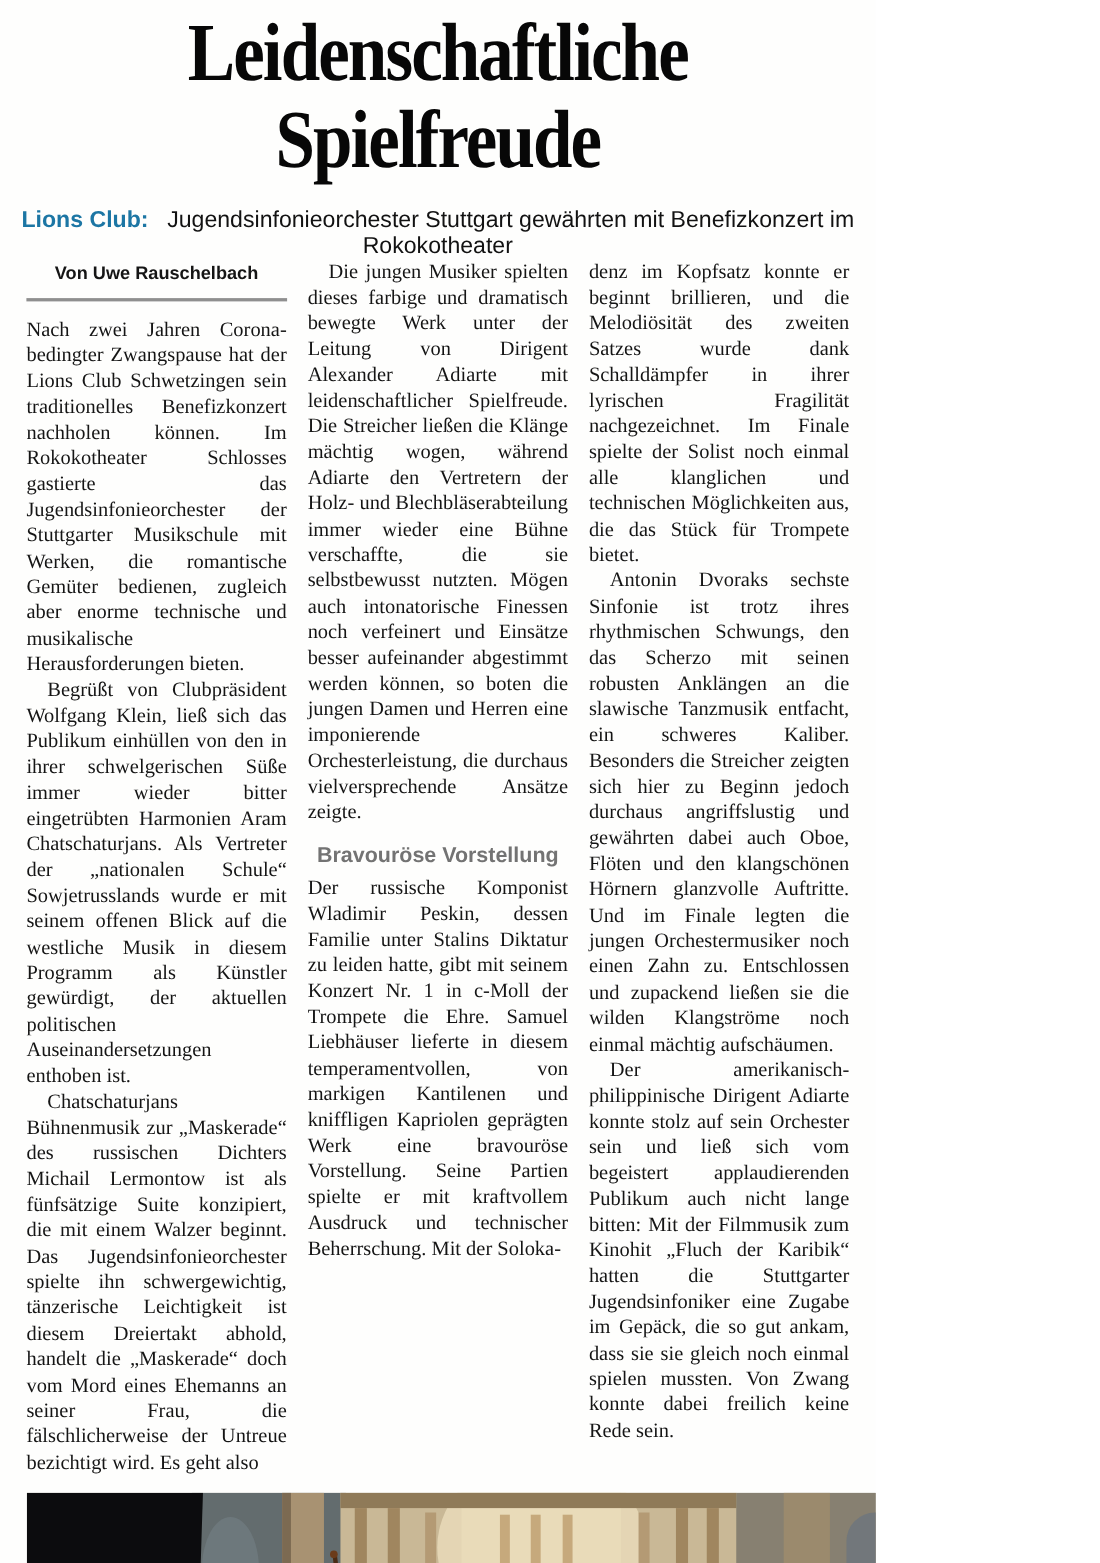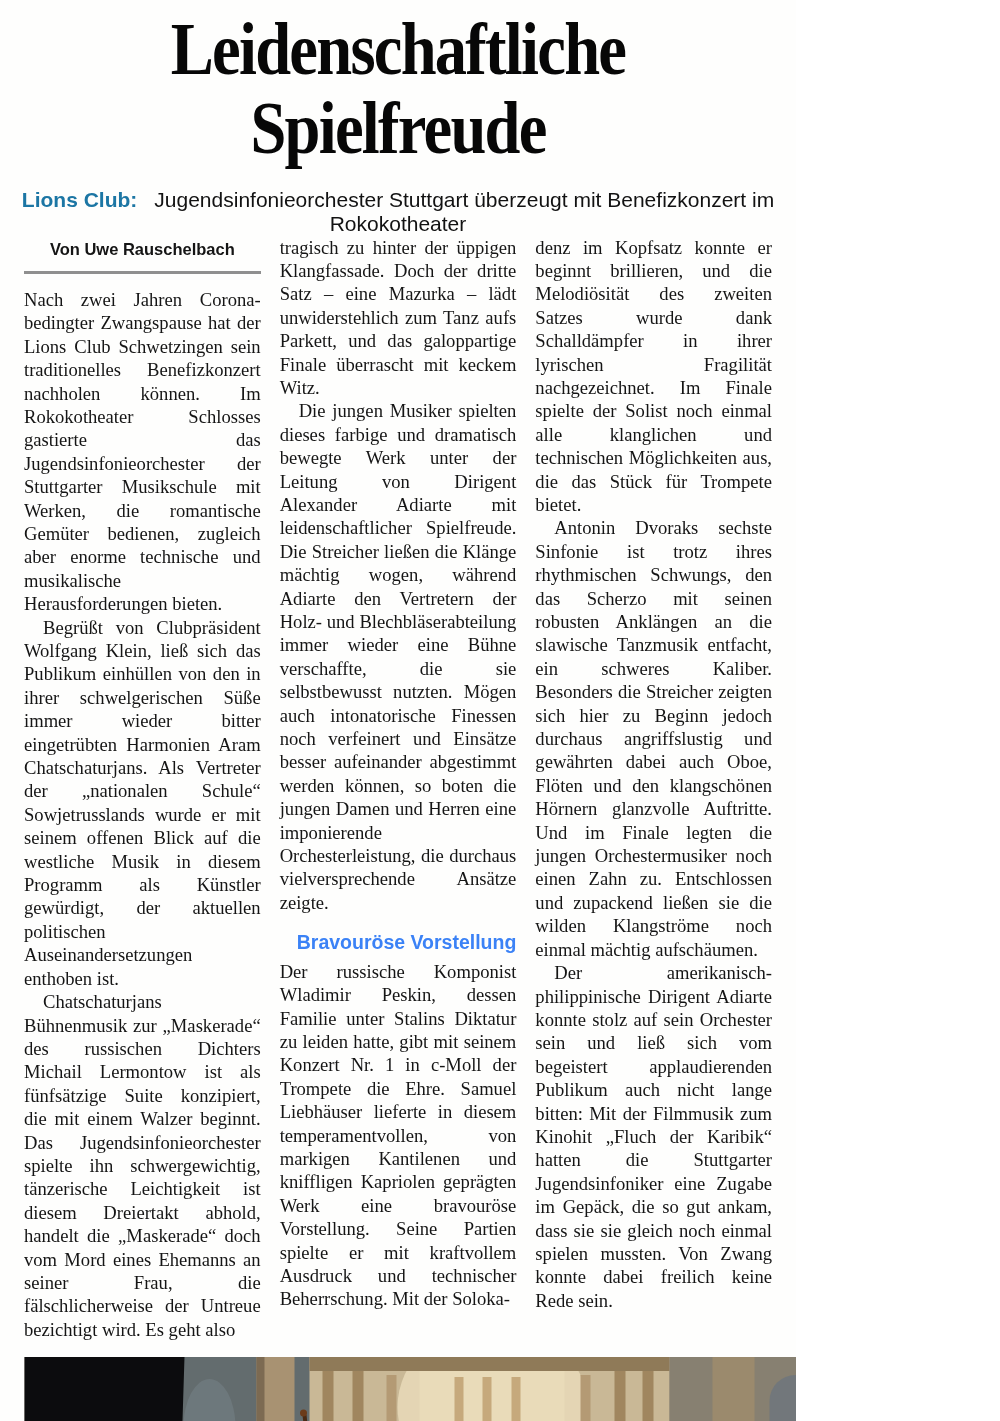--- a/index.html
+++ b/index.html
@@ -50,56 +50,55 @@
     padding-top:2px;
   }
   .byline-rule{
     border:0;height:3px;background:#8f8f8f;
     margin:10px 0 14px 0;
   }
   .subhead{
     font-family:"Liberation Sans", sans-serif;
     font-weight:700;
     font-size:19.5px;
-    text-align:right;
+    text-align:center;
     margin:17px 0 5px 0;
-    color:#3b82f6;
+    color:#737373;
   }
   .photo-wrap{margin:16px 24px 0 24px;line-height:0;}
   .caption-row{
     margin:10px 24px 0 24px;
     display:flex;justify-content:space-between;align-items:baseline;
     font-family:"Liberation Sans", sans-serif;
   }
   .caption{font-weight:700;font-size:17px;color:#111;}
   .credit{font-size:11px;color:#3a3a3a;letter-spacing:.3px;white-space:nowrap;margin-left:20px;}
 </style>
 </head>
 <body>
 
 <div class="page">
 
   <h1 class="headline">Leidenschaftliche Spielfreude</h1>
 
   <div class="kicker">
-    <span class="kicker-label">Lions Club:</span><span>Jugendsinfonieorchester Stuttgart überzeugt mit Benefizkonzert im Rokokotheater</span>
+    <span class="kicker-label">Lions Club:</span><span>Jugendsinfonieorchester Stuttgart gewährten mit Benefizkonzert im Rokokotheater</span>
   </div>
 
   <div class="content">
 
     <div class="col">
       <div class="byline">Von Uwe Rauschelbach</div>
       <hr class="byline-rule">
       <p>Nach zwei Jahren Corona-bedingter Zwangspause hat der Lions Club Schwetzingen sein traditionelles Benefizkonzert nachholen können. Im Rokokotheater Schlosses gastierte das Jugendsinfonieorchester der Stuttgarter Musikschule mit Werken, die romantische Gemüter bedienen, zugleich aber enorme technische und musikalische Herausforderungen bieten.</p>
       <p class="ind">Begrüßt von Clubpräsident Wolfgang Klein, ließ sich das Publikum einhüllen von den in ihrer schwelgerischen Süße immer wieder bitter eingetrübten Harmonien Aram Chatschaturjans. Als Vertreter der „nationalen Schule“ Sowjetrusslands wurde er mit seinem offenen Blick auf die westliche Musik in diesem Programm als Künstler gewürdigt, der aktuellen politischen Auseinandersetzungen enthoben ist.</p>
       <p class="ind">Chatschaturjans Bühnenmusik zur „Maskerade“ des russischen Dichters Michail Lermontow ist als fünfsätzige Suite konzipiert, die mit einem Walzer beginnt. Das Jugendsinfonieorchester spielte ihn schwergewichtig, tänzerische Leichtigkeit ist diesem Dreiertakt abhold, handelt die „Maskerade“ doch vom Mord eines Ehemanns an seiner Frau, die fälschlicherweise der Untreue bezichtigt wird. Es geht also</p>
     </div>
 
     <div class="col">
-      <p>tragisch zu hinter der üppigen Klangfassade. Doch der dritte Satz – eine Mazurka – lädt unwiderstehlich zum Tanz aufs Parkett, und das galoppartige Finale überrascht mit keckem Witz.</p>
       <p class="ind">Die jungen Musiker spielten dieses farbige und dramatisch bewegte Werk unter der Leitung von Dirigent Alexander Adiarte mit leidenschaftlicher Spielfreude. Die Streicher ließen die Klänge mächtig wogen, während Adiarte den Vertretern der Holz- und Blechbläserabteilung immer wieder eine Bühne verschaffte, die sie selbstbewusst nutzten. Mögen auch intonatorische Finessen noch verfeinert und Einsätze besser aufeinander abgestimmt werden können, so boten die jungen Damen und Herren eine imponierende Orchesterleistung, die durchaus vielversprechende Ansätze zeigte.</p>
       <h3 class="subhead">Bravouröse Vorstellung</h3>
       <p>Der russische Komponist Wladimir Peskin, dessen Familie unter Stalins Diktatur zu leiden hatte, gibt mit seinem Konzert Nr. 1 in c-Moll der Trompete die Ehre. Samuel Liebhäuser lieferte in diesem temperamentvollen, von markigen Kantilenen und kniffligen Kapriolen geprägten Werk eine bravouröse Vorstellung. Seine Partien spielte er mit kraftvollem Ausdruck und technischer Beherrschung. Mit der Soloka-</p>
     </div>
 
     <div class="col">
       <p>denz im Kopfsatz konnte er beginnt brillieren, und die Melodiösität des zweiten Satzes wurde dank Schalldämpfer in ihrer lyrischen Fragilität nachgezeichnet. Im Finale spielte der Solist noch einmal alle klanglichen und technischen Möglichkeiten aus, die das Stück für Trompete bietet.</p>
       <p class="ind">Antonin Dvoraks sechste Sinfonie ist trotz ihres rhythmischen Schwungs, den das Scherzo mit seinen robusten Anklängen an die slawische Tanzmusik entfacht, ein schweres Kaliber. Besonders die Streicher zeigten sich hier zu Beginn jedoch durchaus angriffslustig und gewährten dabei auch Oboe, Flöten und den klangschönen Hörnern glanzvolle Auftritte. Und im Finale legten die jungen Orchestermusiker noch einen Zahn zu. Entschlossen und zupackend ließen sie die wilden Klangströme noch einmal mächtig aufschäumen.</p>
       <p class="ind">Der amerikanisch-philippinische Dirigent Adiarte konnte stolz auf sein Orchester sein und ließ sich vom begeistert applaudierenden Publikum auch nicht lange bitten: Mit der Filmmusik zum Kinohit „Fluch der Karibik“ hatten die Stuttgarter Jugendsinfoniker eine Zugabe im Gepäck, die so gut ankam, dass sie sie gleich noch einmal spielen mussten. Von Zwang konnte dabei freilich keine Rede sein.</p>
     </div>

